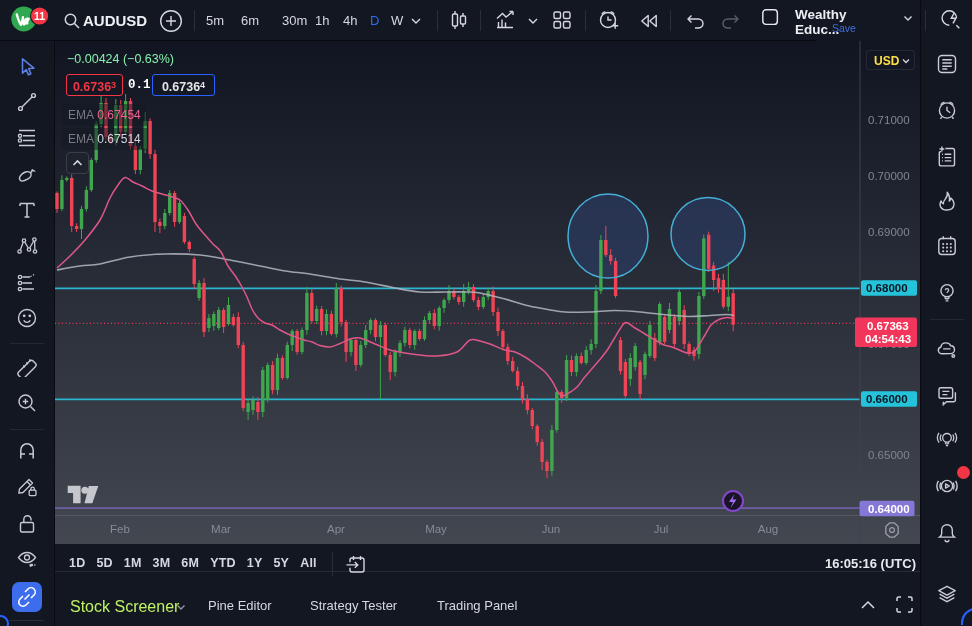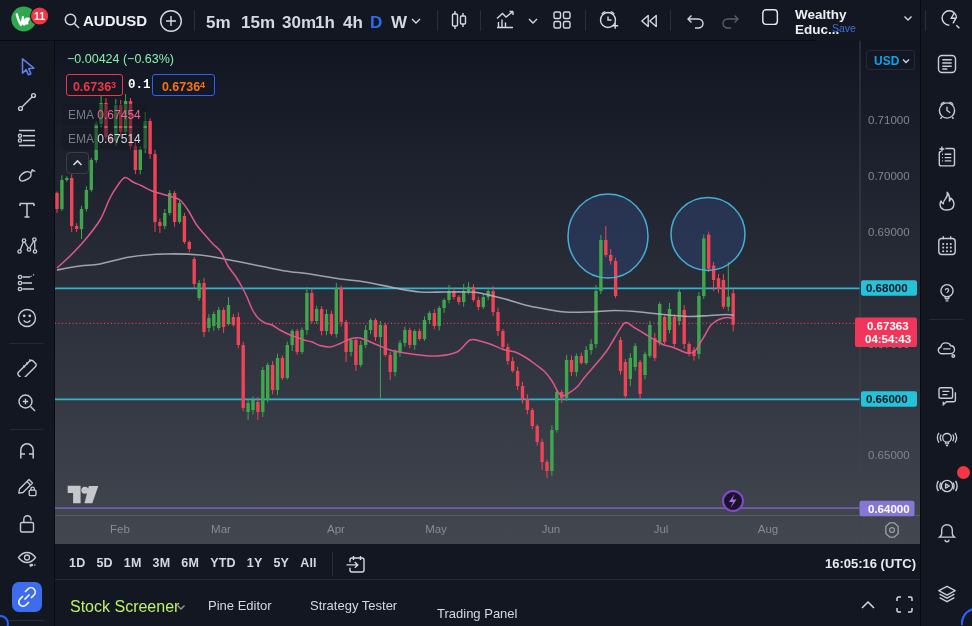--- a/index.html
+++ b/index.html
@@ -2,21 +2,21 @@
 <html><head>
 <meta charset="utf-8">
 <style>
 * { margin:0; padding:0; box-sizing:border-box; }
 html,body { width:972px; height:626px; background:#131722; overflow:hidden;
   font-family:"Liberation Sans", sans-serif; }
 #page { position:relative; width:972px; height:626px; background:#131722; }
 .abs { position:absolute; }
 .ic { position:absolute; }
 .sep-v { position:absolute; width:1px; background:#2a2e39; }
-.tf { position:absolute; color:#d5d8e0; font-size:17px; font-weight:bold; top:13px; }
+.tf { position:absolute; color:#d5d8e0; font-size:13px; font-weight:normal; top:13px; }
 </style>
 </head>
 <body>
 <div id="page">
 
 <svg class="abs" style="left:55px;top:41px" width="865" height="503" viewBox="0 0 865 503">
   <defs>
     <linearGradient id="bg" x1="0" y1="0" x2="0" y2="1">
       <stop offset="0" stop-color="#111522"></stop>
       <stop offset="1" stop-color="#434750"></stop>
@@ -86,21 +86,21 @@
 
   <g transform="translate(837,489)" stroke="#9b9ea7" stroke-width="1.3" fill="none">
     <path d="M-6.2 -3.6 L-2.1 -7.2 L2.1 -7.2 L6.2 -3.6 L6.2 3.6 L2.1 7.2 L-2.1 7.2 L-6.2 3.6 Z" stroke-linejoin="round"></path>
     <circle cx="0" cy="0" r="2.4"></circle>
   </g>
 </svg>
 
 <div class="abs" style="left:67px;top:52px;color:#86efac;font-size:12.5px;">−0.00424 (−0.63%)</div>
 <div class="abs" style="left:66px;top:74px;width:57px;height:22px;border:1px solid #f23645;border-radius:3px;background:rgba(19,23,34,.55);color:#f23645;font-size:12.5px;font-weight:bold;text-align:center;line-height:21px;">0.6736<span style="font-size:9px;vertical-align:3px;">3</span></div>
 <div class="abs" style="left:128px;top:74px;color:#ffffff;font-size:12.5px;font-weight:bold;line-height:22px;font-family:Liberation Mono, monospace;">0.1</div>
-<div class="abs" style="left:152px;top:74px;width:63px;height:22px;border:1px solid #2962ff;border-radius:3px;background:rgba(19,23,34,.55);color:#f97316;font-size:12.5px;font-weight:bold;text-align:center;line-height:21px;">0.6736<span style="font-size:9px;vertical-align:3px;">4</span></div>
+<div class="abs" style="left:152px;top:74px;width:63px;height:22px;border:1px solid #2962ff;border-radius:3px;background:rgba(19,23,34,.55);color:#e5e5e5;font-size:12.5px;font-weight:bold;text-align:center;line-height:21px;">0.6736<span style="font-size:9px;vertical-align:3px;">4</span></div>
 <div class="abs" style="left:62px;top:104px;height:22px;background:rgba(19,23,34,.5);padding:0 6px;font-size:12px;line-height:22px;"><span style="color:#787b86;">EMA</span>&nbsp;<span style="color:#f06292;">0.67454</span></div>
 <div class="abs" style="left:62px;top:128px;height:22px;background:rgba(19,23,34,.5);padding:0 6px;font-size:12px;line-height:22px;"><span style="color:#787b86;">EMA</span>&nbsp;<span style="color:#d5d8e0;">0.67514</span></div>
 <div class="abs" style="left:66px;top:152px;width:23px;height:22px;background:#1e222d;border:1px solid #3a3e49;border-radius:4px;">
   <svg width="21" height="20" viewBox="0 0 21 20">
         <path d="M6.5 12 L10.5 8 L14.5 12" stroke="#d5d8e0" stroke-width="1.6" fill="none"></path>
       </svg>
 </div>
 
 <div class="abs" style="left:0;top:0;width:816px;height:41px;background:#131722;border-bottom:1px solid #090b10;">
 
@@ -115,21 +115,21 @@
     <circle cx="7.5" cy="7.5" r="5.2"></circle>
         <path d="M11.5 11.5 L16 16"></path>
   </svg>
   <div class="abs" style="left:83px;top:12px;color:#eef0f3;font-size:15px;font-weight:bold;">AUDUSD</div>
   <svg class="ic" style="left:159px;top:9px" width="24" height="24" viewBox="0 0 24 24" fill="none" stroke="#d5d8e0" stroke-width="1.4">
     <circle cx="12" cy="12" r="10.3"></circle>
         <path d="M12 7v10M7 12h10"></path>
   </svg>
   <div class="sep-v" style="left:194px;top:10px;height:21px;"></div>
   <div class="tf" style="left:206px;">5m</div>
-  <div class="tf" style="left:241px;">15m</div>
+  <div class="tf" style="left:241px;">6m</div>
   <div class="tf" style="left:282px;">30m</div>
   <div class="tf" style="left:315px;">1h</div>
   <div class="tf" style="left:343px;">4h</div>
   <div class="tf" style="left:370px;color:#2e6bf0;">D</div>
   <div class="tf" style="left:391px;">W</div>
   <svg class="ic" style="left:409px;top:16px" width="14" height="10" viewBox="0 0 14 10" fill="none" stroke="#d5d8e0" stroke-width="1.4">
         <path d="M3 3l4 4 4-4"></path>
       </svg>
   <div class="sep-v" style="left:437px;top:10px;height:21px;"></div>
 
@@ -352,45 +352,45 @@
   <path d="M4.6 12.2 L12 16.2 L19.4 12.2"></path>
         <path d="M4.6 15.7 L12 19.7 L19.4 15.7"></path>
 </svg>
 <svg class="ic" style="left:40px;top:608px" width="12" height="18" viewBox="0 0 12 18" fill="none" stroke="#2962ff" stroke-width="2.2">
   <path d="M12 1 A 15 15 0 0 0 1 17"></path>
 </svg>
 
 </div>
 
 <div class="abs" style="left:866px;top:50px;width:49px;height:20px;border:1px solid #43475366;border-radius:4px;background:rgba(19,23,34,.4);">
-  <span style="position:absolute;left:7px;top:2.5px;color:#0ea5e9;font-size:12px;font-weight:bold;">USD</span>
+  <span style="position:absolute;left:7px;top:2.5px;color:#fde047;font-size:12px;font-weight:bold;">USD</span>
   <svg style="position:absolute;right:3px;top:6px" width="10" height="8" viewBox="0 0 10 8" fill="none" stroke="#d5d8e0" stroke-width="1.3">
         <path d="M2 2.5l3 3 3-3"></path>
       </svg>
 </div>
 
-<div class="abs" style="left:55px;top:544px;width:865px;height:36px;background:#131722;border-bottom:1px solid #262b36;">
+<div class="abs" style="left:55px;top:544px;width:865px;height:28px;background:#131722;border-bottom:1px solid #262b36;">
   <div class="abs" style="left:14px;top:12px;color:#d5d8e0;font-size:12.5px;font-weight:bold;letter-spacing:.2px;">1D&nbsp;&nbsp;&nbsp;5D&nbsp;&nbsp;&nbsp;1M&nbsp;&nbsp;&nbsp;3M&nbsp;&nbsp;&nbsp;6M&nbsp;&nbsp;&nbsp;YTD&nbsp;&nbsp;&nbsp;1Y&nbsp;&nbsp;&nbsp;5Y&nbsp;&nbsp;&nbsp;All</div>
   <div class="sep-v" style="left:277px;top:8px;height:24px;"></div>
   <svg class="ic" style="left:290px;top:8px" width="24" height="24" viewBox="0 0 24 24" fill="none" stroke="#d5d8e0" stroke-width="1.4">
     <path d="M5 10.2 V8 a2 2 0 0 1 2 -2 h10 a2 2 0 0 1 2 2 v10 a2 2 0 0 1 -2 2 H7 a2 2 0 0 1 -2 -2 v-2.3"></path>
     <path d="M8.5 4 v4 M15.5 4 v4"></path>
     <path d="M1.5 12.9 H12.5 M9.8 10 L12.8 12.9 L9.8 15.8"></path>
   </svg>
   <div class="abs" style="right:4px;top:12px;color:#e8eaee;font-size:13px;font-weight:bold;">16:05:16 (UTC)</div>
 </div>
 
 <div class="abs" style="left:55px;top:584px;width:865px;height:42px;background:#131722;">
   <div class="abs" style="left:15px;top:14px;color:#bef264;font-size:16px;">Stock Screener</div>
   <svg class="ic" style="left:120px;top:19px" width="12" height="9" viewBox="0 0 12 9" fill="none" stroke="#9598a1" stroke-width="1.3">
         <path d="M2.5 2.5l3.5 3.5 3.5-3.5"></path>
       </svg>
   <div class="abs" style="left:153px;top:14px;color:#d5d8e0;font-size:13px;">Pine Editor</div>
   <div class="abs" style="left:255px;top:14px;color:#d5d8e0;font-size:13px;">Strategy Tester</div>
-  <div class="abs" style="left:382px;top:14px;color:#d5d8e0;font-size:13px;margin-top:8px;">Trading Panel</div>
+  <div class="abs" style="left:382px;top:14px;color:#d5d8e0;font-size:13px;">Trading Panel</div>
   <svg class="ic" style="left:804px;top:15px" width="18" height="12" viewBox="0 0 18 12" fill="none" stroke="#d5d8e0" stroke-width="1.5">
         <path d="M3 9l6-6 6 6"></path>
       </svg>
   <svg class="ic" style="left:839px;top:10px" width="21" height="21" viewBox="0 0 21 21" fill="none" stroke="#d5d8e0" stroke-width="1.5">
     <path d="M7 3H4.5A1.5 1.5 0 0 0 3 4.5V7M14 3h2.5A1.5 1.5 0 0 1 18 4.5V7M7 18H4.5A1.5 1.5 0 0 1 3 16.5V14M14 18h2.5a1.5 1.5 0 0 0 1.5-1.5V14"></path>
   </svg>
 </div>
 
 </div>
 

